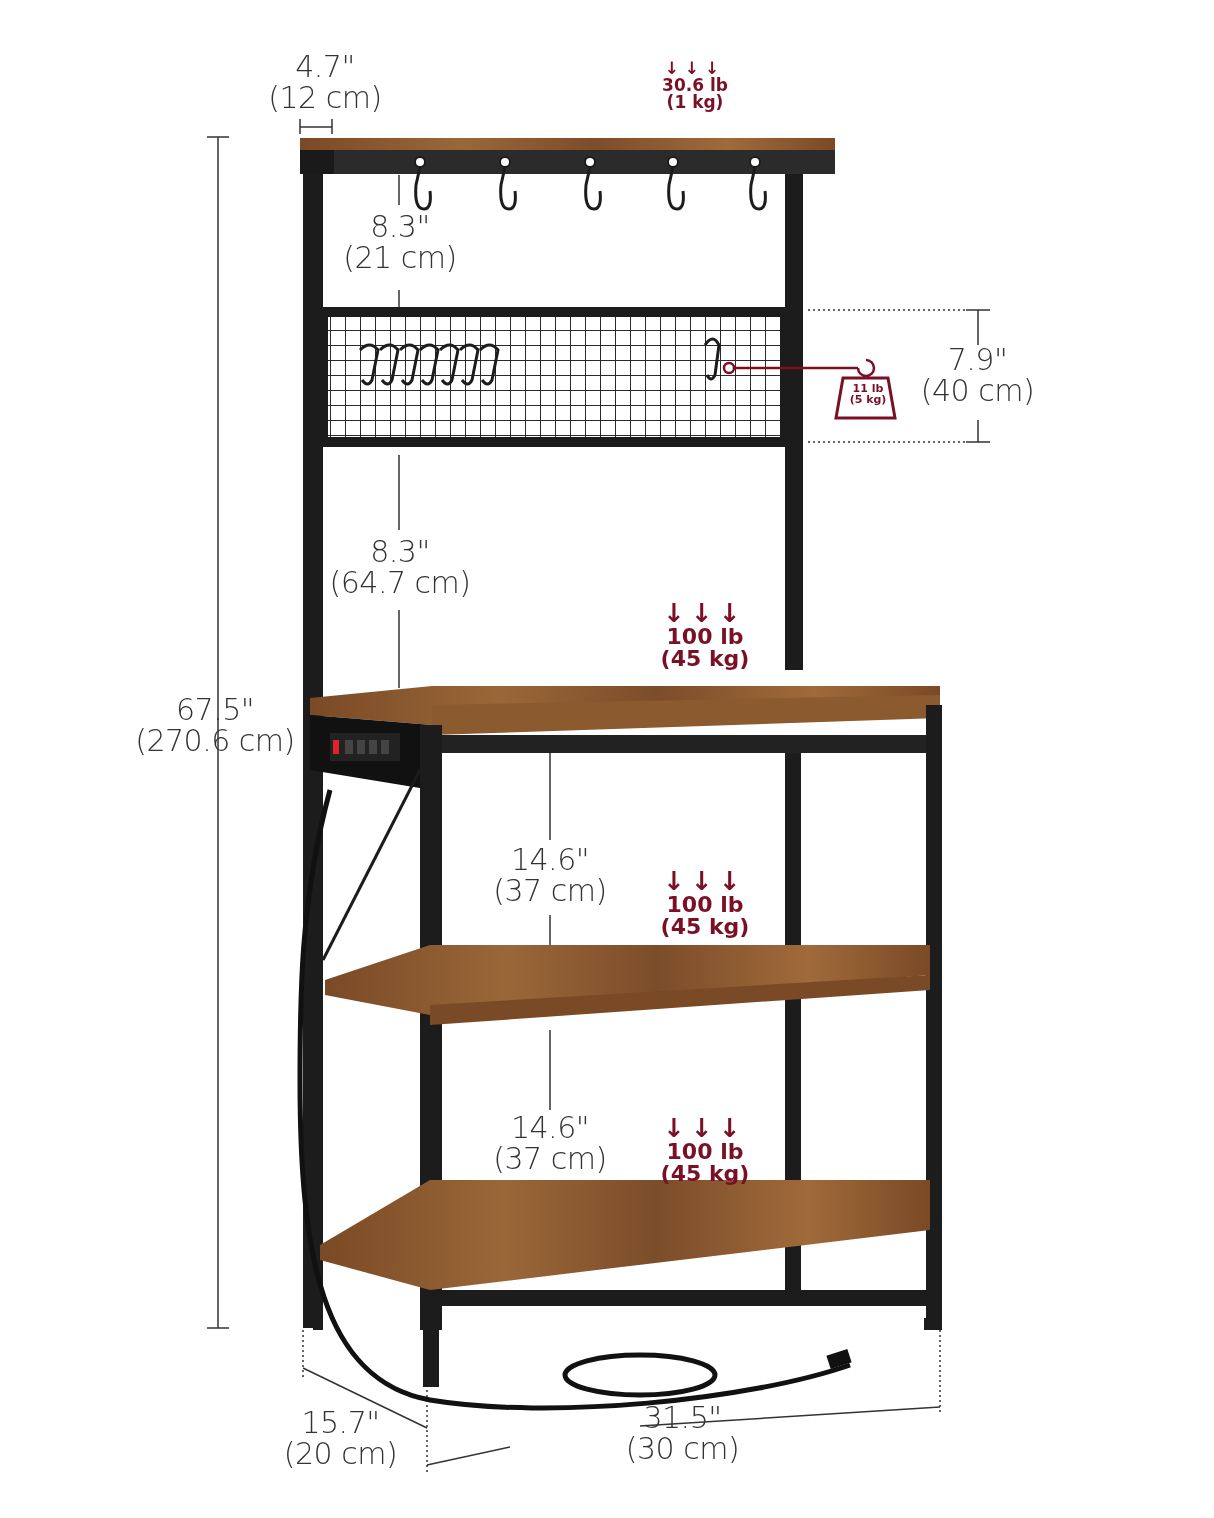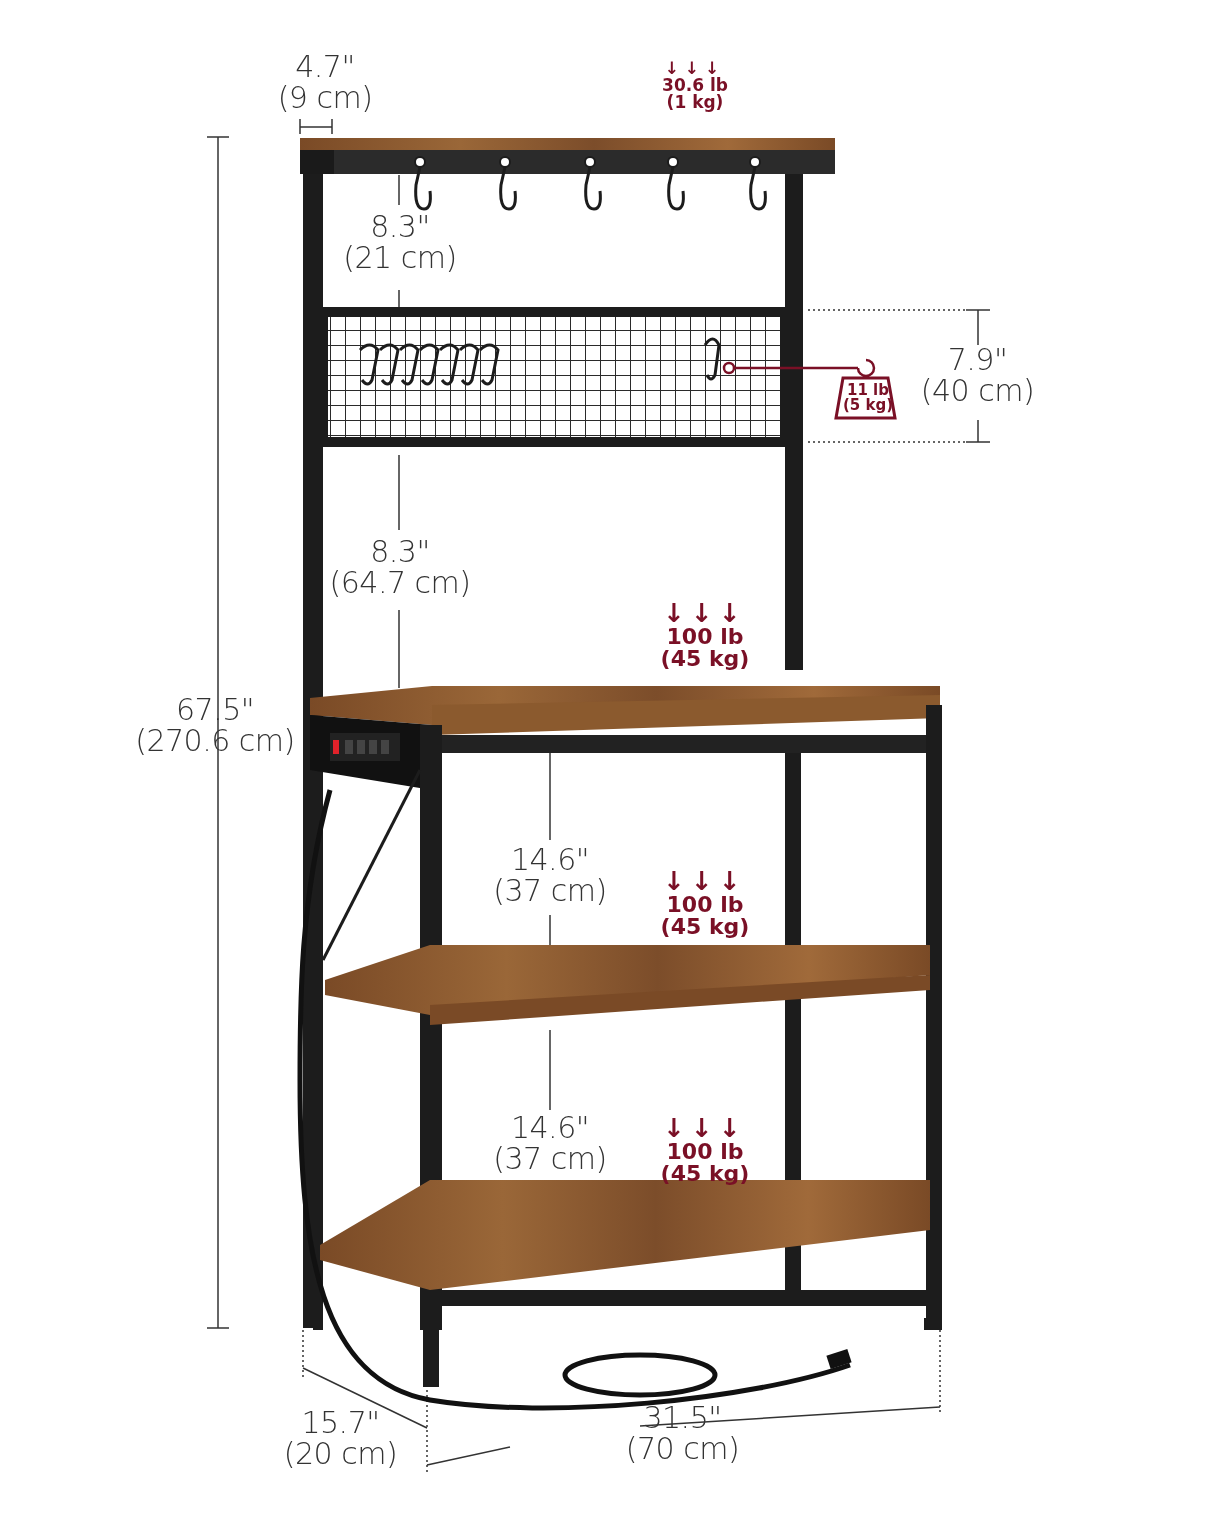--- a/index.html
+++ b/index.html
@@ -138,21 +138,21 @@
     <rect x="924" y="1318" width="14" height="12"></rect>
   </g>
 
   <path d="M330 790 C300 900 300 1000 300 1080 C300 1250 320 1380 430 1400 C550 1420 750 1400 850 1365" fill="none" stroke="#111" stroke-width="5"></path>
   <ellipse cx="640" cy="1375" rx="75" ry="20" fill="none" stroke="#111" stroke-width="5"></ellipse>
   <rect x="828" y="1352" width="22" height="14" fill="#111" transform="rotate(-18 839 1359)"></rect>
 </svg>
 
 <div class="label dim" style="left:250px;top:52px;width:150px;">
   <div>4.7"</div>
-  <div>(9 cm)</div>
+  <div>(12 cm)</div>
 </div>
 <div class="label dim" style="left:320px;top:212px;width:160px;">
   <div>8.3"</div>
   <div>(21 cm)</div>
 </div>
 <div class="label dim" style="left:905px;top:345px;width:145px;">
   <div>7.9"</div>
   <div>(40 cm)</div>
 </div>
 <div class="label dim" style="left:310px;top:537px;width:180px;">
@@ -170,29 +170,29 @@
 <div class="label dim" style="left:475px;top:1113px;width:150px;">
   <div>14.6"</div>
   <div>(37 cm)</div>
 </div>
 <div class="label dim" style="left:268px;top:1408px;width:145px;">
   <div>15.7"</div>
   <div>(20 cm)</div>
 </div>
 <div class="label dim" style="left:610px;top:1403px;width:145px;">
   <div>31.5"</div>
-  <div>(70 cm)</div>
+  <div>(30 cm)</div>
 </div>
 
 <div class="load" style="left:640px;top:60px;width:110px;font-size:17px;">
   <span class="arrows" style="font-size:17px;">↓↓↓</span>
   <span class="lb">30.6 lb</span>
   <span class="lb">(1 kg)</span>
 </div>
-<div class="load" style="left:838px;top:383px;width:60px;font-size:15px;">
+<div class="load" style="left:838px;top:383px;width:60px;font-size:11px;">
   <span class="lb">11 lb</span>
   <span class="lb">(5 kg)</span>
 </div>
 <div class="load" style="left:645px;top:600px;width:120px;font-size:22px;">
   <span class="arrows" style="font-size:26px;">↓↓↓</span>
   <span class="lb">100 lb</span>
   <span class="lb">(45 kg)</span>
 </div>
 <div class="load" style="left:645px;top:868px;width:120px;font-size:22px;">
   <span class="arrows" style="font-size:26px;">↓↓↓</span>

